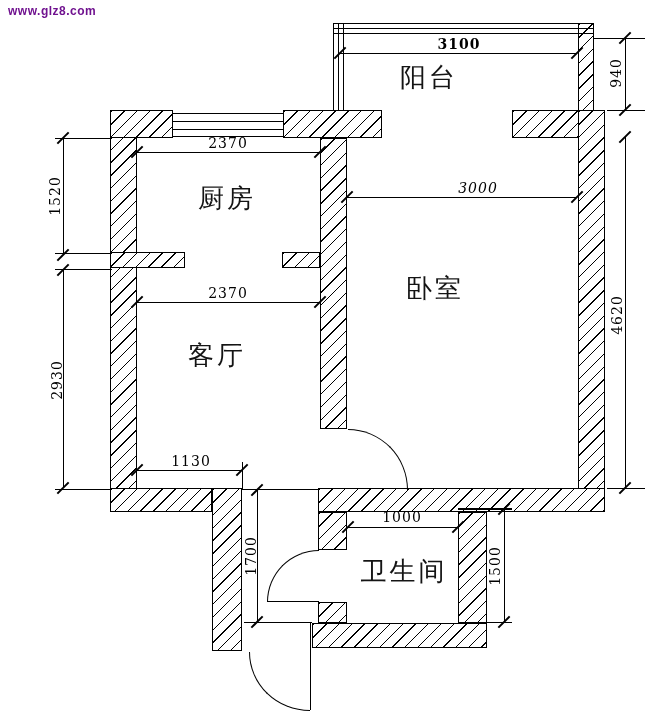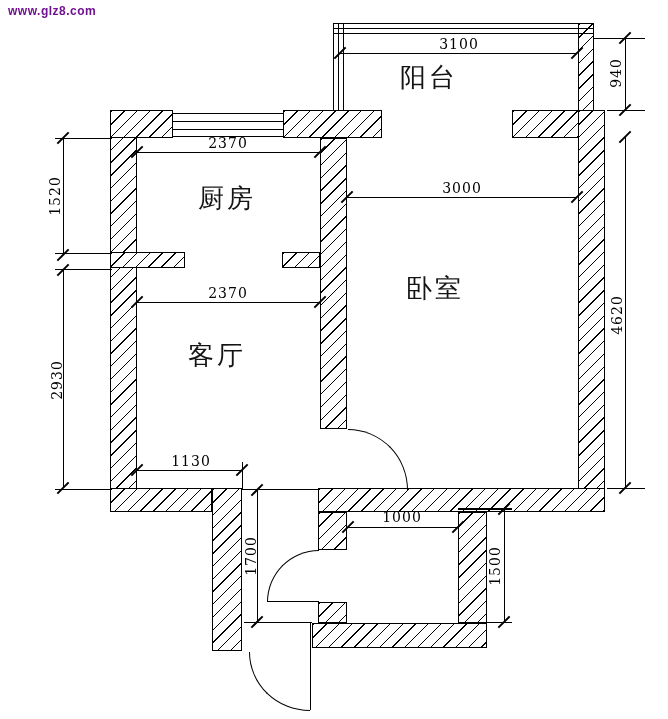--- a/index.html
+++ b/index.html
@@ -66,38 +66,38 @@
 
   <div class="arc tl" style="left:267px;top:550px;width:52px;height:52px;"></div>
   <div class="hl" style="left:267px;top:601px;width:52px;"></div>
 
   <div class="vl" style="left:310px;top:623px;height:87px;"></div>
   <div class="arc bl" style="left:249px;top:652px;width:61px;height:59px;"></div>
 
   <div class="hl" style="left:340px;top:53px;width:237px;"></div>
   <div class="tick" style="left:340px;top:53px;"></div>
   <div class="tick" style="left:577px;top:53px;"></div>
-  <div class="dimtext" style="left:459px;top:44px;">3100</div>
+  <div class="dimtext" style="left:459px;top:44px;font-weight:bold;">3100</div>
 
   <div class="hl" style="left:594px;top:38px;width:51px;"></div>
   <div class="hl" style="left:607px;top:110px;width:38px;"></div>
   <div class="vl" style="left:625px;top:38px;height:72px;"></div>
   <div class="tick" style="left:625px;top:38px;"></div>
   <div class="tick" style="left:625px;top:110px;"></div>
   <div class="dimtext rot" style="left:616px;top:73px;">940</div>
 
   <div class="hl" style="left:137px;top:152px;width:183px;"></div>
   <div class="tick" style="left:137px;top:152px;"></div>
   <div class="tick" style="left:320px;top:152px;"></div>
   <div class="dimtext" style="left:228px;top:143px;">2370</div>
 
   <div class="hl" style="left:347px;top:197px;width:230px;"></div>
   <div class="tick" style="left:347px;top:197px;"></div>
   <div class="tick" style="left:577px;top:197px;"></div>
-  <div class="dimtext" style="left:462px;top:188px;">3000</div>
+  <div class="dimtext" style="left:478px;top:188px;font-style:italic;">3000</div>
 
   <div class="hl" style="left:55px;top:138px;width:57px;"></div>
   <div class="hl" style="left:55px;top:253px;width:57px;"></div>
   <div class="vl" style="left:63px;top:138px;height:117px;"></div>
   <div class="tick" style="left:63px;top:138px;"></div>
   <div class="tick" style="left:63px;top:255px;"></div>
   <div class="dimtext rot" style="left:55px;top:196px;">1520</div>
 
   <div class="hl" style="left:55px;top:269px;width:57px;"></div>
   <div class="hl" style="left:55px;top:489px;width:57px;"></div>
@@ -139,14 +139,15 @@
   <div class="hl" style="left:487px;top:622px;width:25px;"></div>
   <div class="vl" style="left:504px;top:509px;height:113px;"></div>
   <div class="tick" style="left:504px;top:509px;"></div>
   <div class="tick" style="left:504px;top:622px;"></div>
   <div class="dimtext rot" style="left:495px;top:566px;">1500</div>
 
   <div class="room-label" style="left:227px;top:198px;">厨房</div>
   <div class="room-label" style="left:429px;top:77px;">阳台</div>
   <div class="room-label" style="left:217px;top:355px;">客厅</div>
   <div class="room-label" style="left:435px;top:288px;">卧室</div>
+  <div class="room-label" style="left:404px;top:571px;">卫生间</div>
 
 </div>
 
 </body></html>

